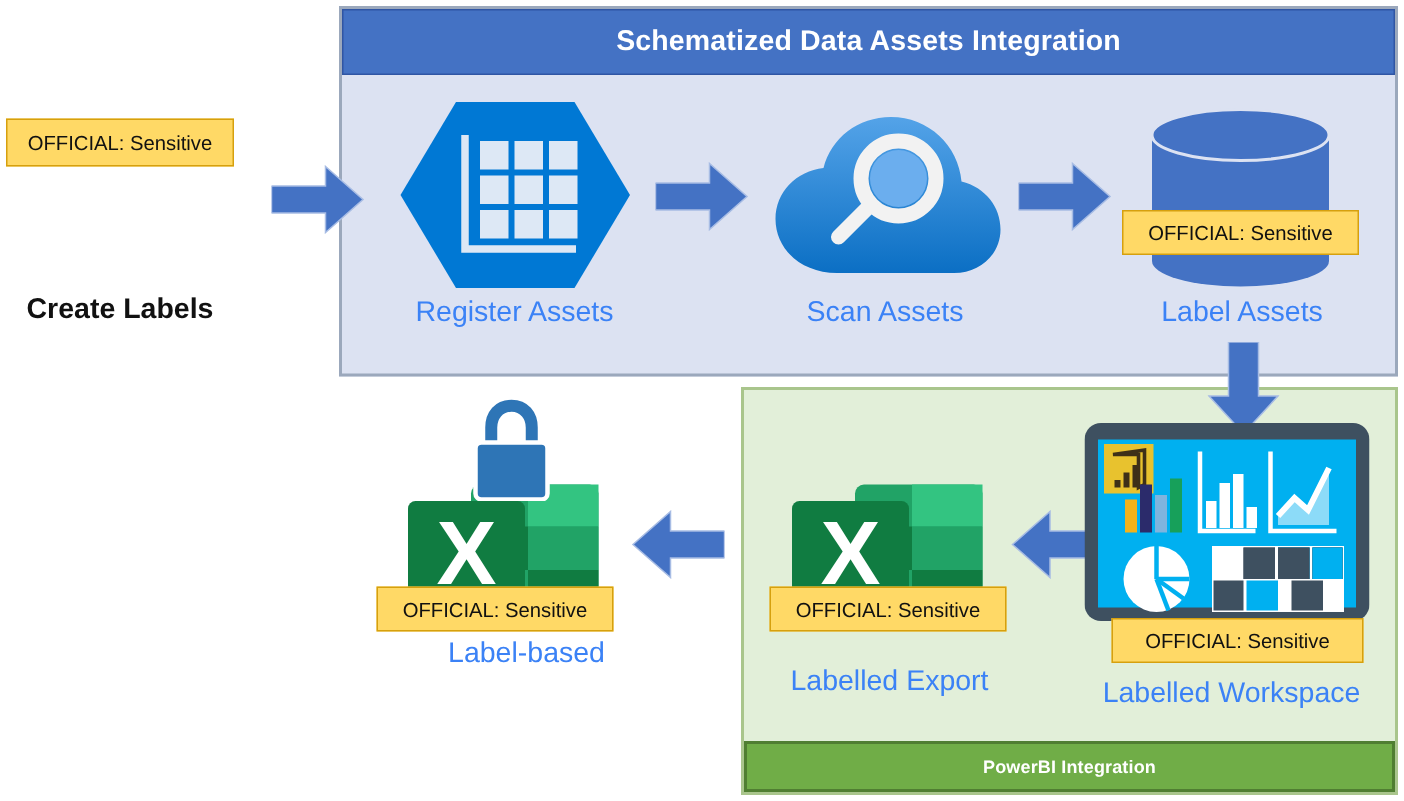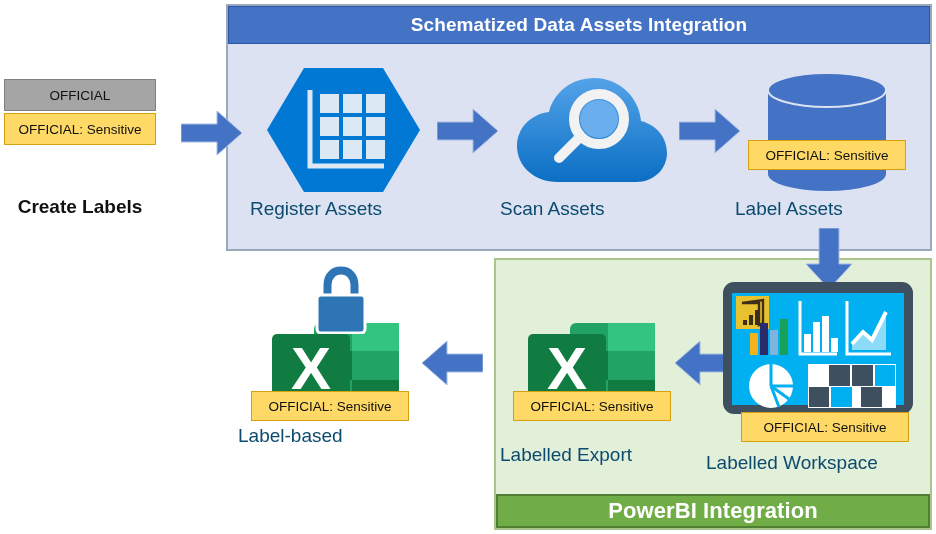--- a/index.html
+++ b/index.html
@@ -36,31 +36,31 @@
     position: absolute;
     display: flex;
     align-items: center;
     justify-content: center;
     color: #ffffff;
     font-weight: bold;
     letter-spacing: .1px;
   }
   #banner-top {
     left: 228px; top: 6px;
-    width: 702px; height: 38px;
+    width: 702px; height: 44px;
     background: #4472C4;
     border: 1px solid #2F55A4;
     font-size: 19px;
   }
   #banner-bottom {
     left: 496px; top: 494px;
     width: 434px; height: 34px;
     background: #70AD47;
     border: 2px solid #507E32;
-    font-size: 22px;
+    font-size: 12px;
   }
 
   
   .chip {
     display: flex;
     align-items: center;
     justify-content: center;
     font-size: 13.5px;
     color: #111;
     white-space: nowrap;
@@ -80,23 +80,23 @@
   
   .chip-float { position: absolute; height: 30px; font-size: 13.5px; }
   #chip-db        { left: 748px; top: 140px; width: 158px; }
   #chip-workspace { left: 741px; top: 412px; width: 168px; }
   #chip-export    { left: 513px; top: 391px; width: 158px; }
   #chip-protected { left: 251px; top: 391px; width: 158px; }
 
   
   .caption {
     position: absolute;
-    text-align: left;
+    text-align: center;
     font-size: 19px;
-    color: #0c4a6e;
+    color: #3b82f6;
     line-height: 1.18;
   }
   #cap-register  { left: 250px; top: 198px; width: 186px; }
   #cap-scan      { left: 500px; top: 198px; width: 180px; }
   #cap-label     { left: 735px; top: 198px; width: 186px; }
   #cap-workspace { left: 706px; top: 452px; width: 230px; }
   #cap-export    { left: 500px; top: 444px; width: 186px; }
   #cap-protect   { left: 238px; top: 425px; width: 226px; }
 
   
@@ -121,21 +121,20 @@
 </head>
 <body>
 
 <div id="blue-container"></div>
 <div id="green-container"></div>
 
 <div class="banner" id="banner-top">Schematized Data Assets Integration</div>
 <div class="banner" id="banner-bottom">PowerBI Integration</div>
 
 <div id="label-stack">
-  <div class="chip chip-gray">OFFICIAL</div>
   <div class="chip chip-yellow">OFFICIAL: Sensitive</div>
 </div>
 <div id="create-labels-caption">Create Labels</div>
 
 <svg class="arrow" id="arrow-1" viewBox="0 0 62 46">
   <polygon points="0,14 36,14 36,1 61,23 36,45 36,32 0,32" fill="#4472C4" stroke="#A7BCE4" stroke-width="1"></polygon>
 </svg>
 <svg class="arrow" id="arrow-2" viewBox="0 0 62 46">
   <polygon points="0,14 36,14 36,1 61,23 36,45 36,32 0,32" fill="#4472C4" stroke="#A7BCE4" stroke-width="1"></polygon>
 </svg>

